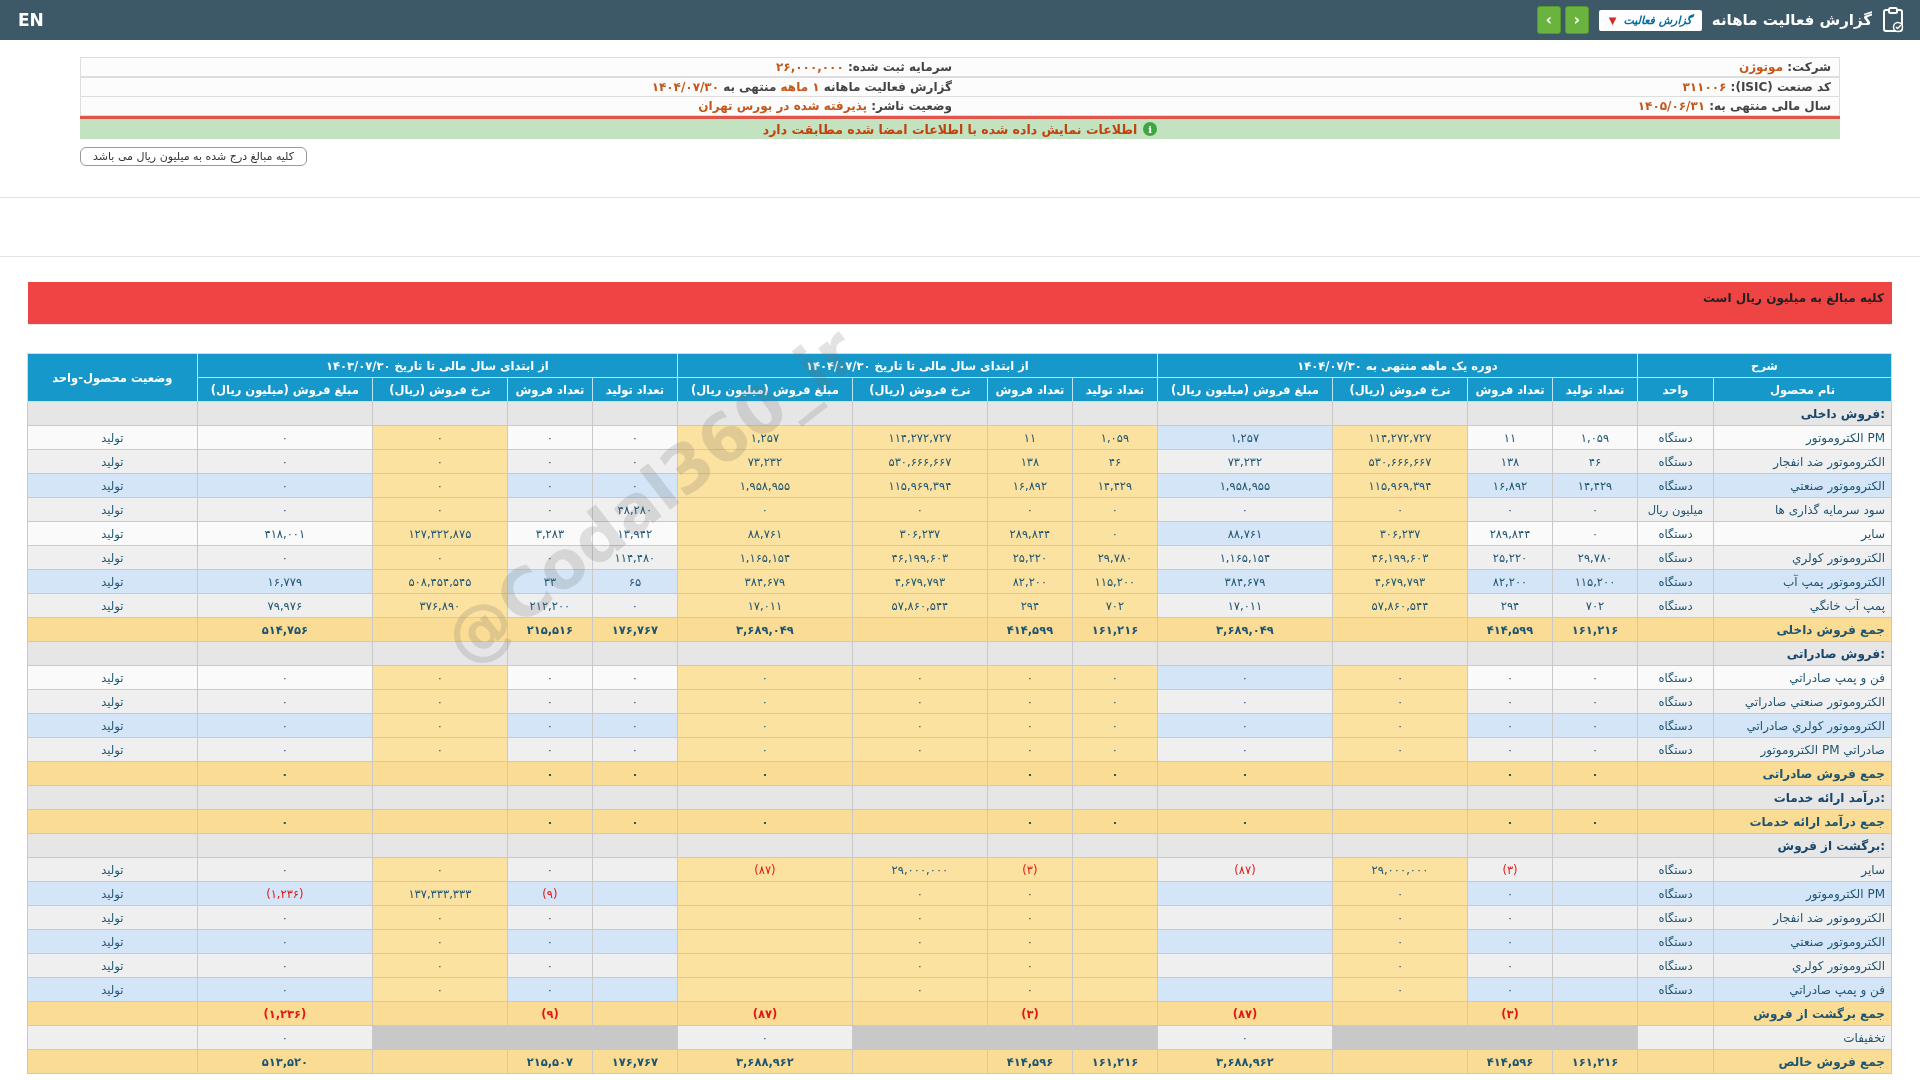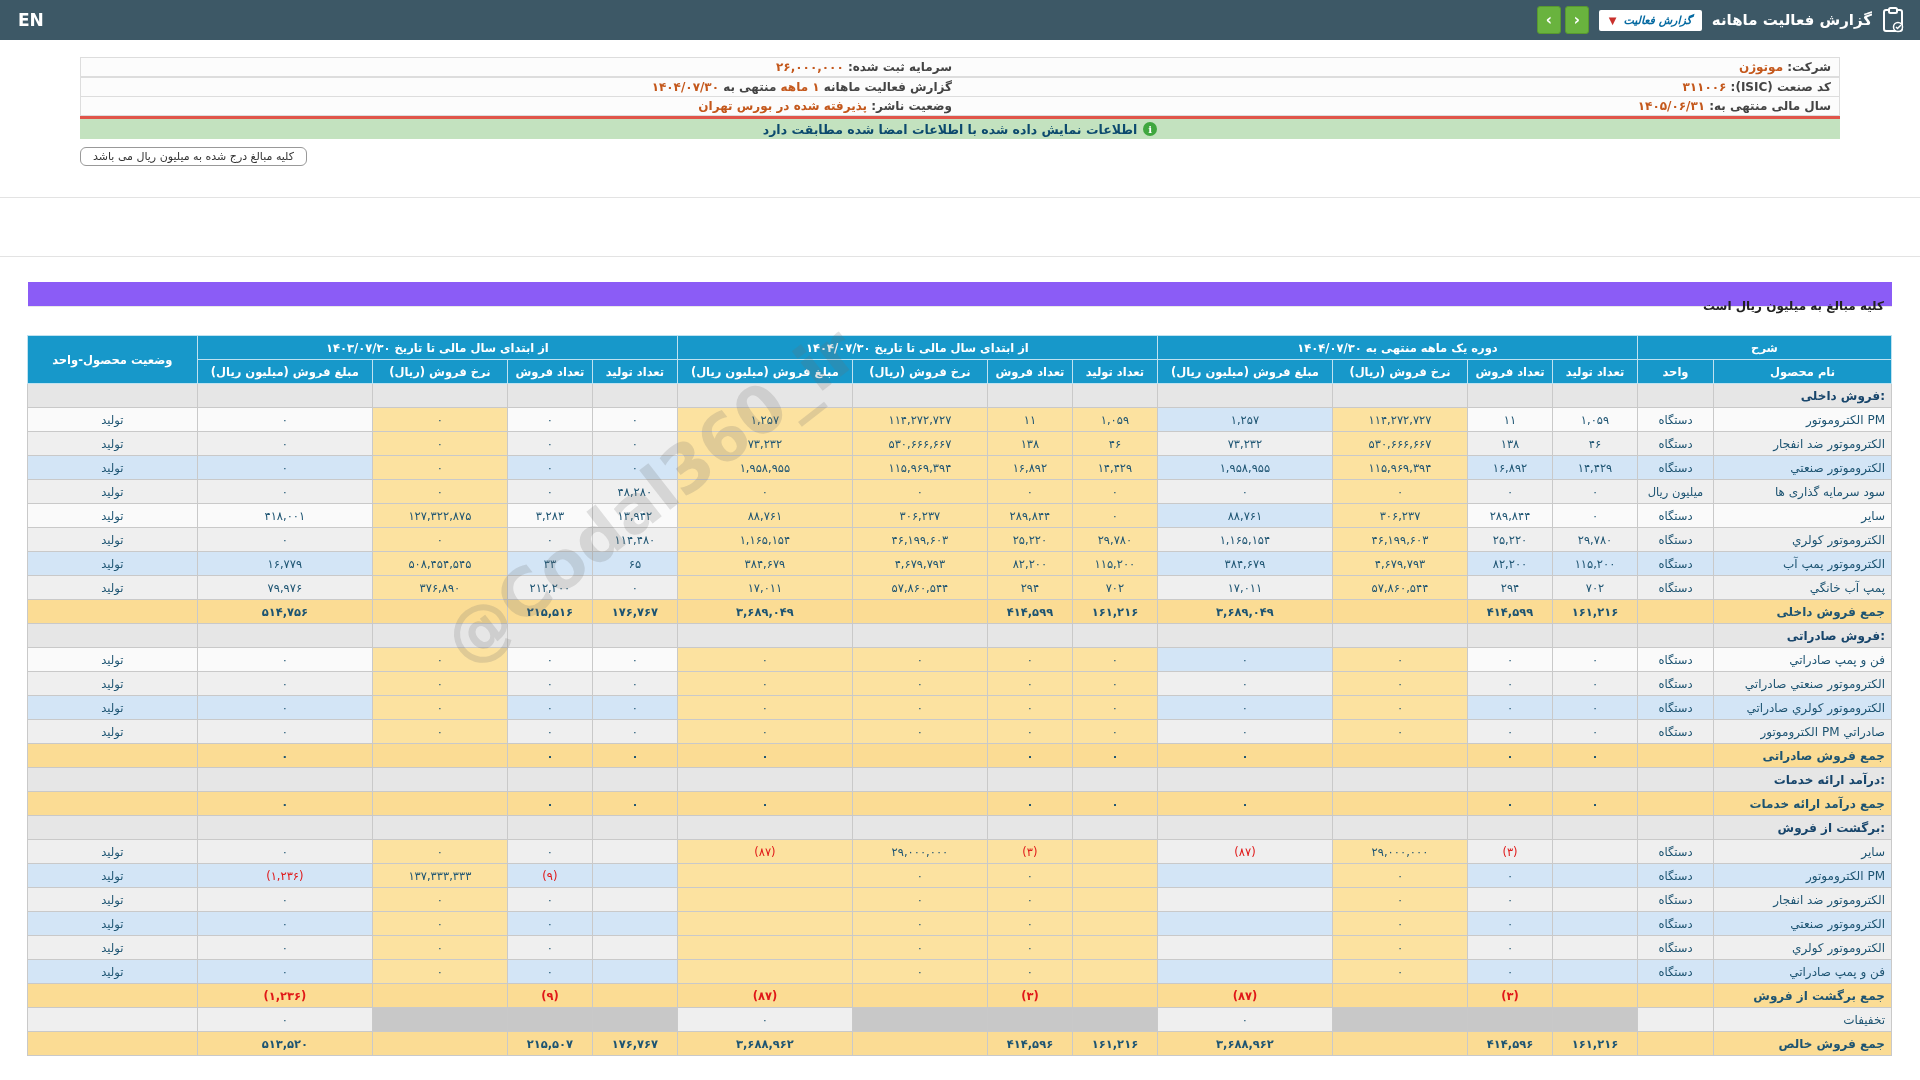--- a/index.html
+++ b/index.html
@@ -27,37 +27,37 @@
     direction:rtl; font-size:12px; }
   .info-row { display:grid; grid-template-columns:1fr 1fr; border-bottom:1px solid #ddd;
     background:#fcfcfc; }
   .info-cell { height:18px; line-height:18px; padding:0 8px; white-space:nowrap; overflow:hidden; }
   .info-cell .seg-dark { color:#444; font-weight:bold; }
   .info-cell .seg-orange { color:#c4581c; font-weight:bold; }
 
   .red-line { margin:0 80px; height:3px; background:#e0554a; }
   .alert { margin:0 80px; height:20px; background:#c3e2bf; display:flex; align-items:center;
     justify-content:center; gap:6px; direction:rtl; }
-  .alert .txt { color:#0c4a6e; font-size:12.5px; font-weight:bold; }
+  .alert .txt { color:#c2410c; font-size:12.5px; font-weight:bold; }
   .info-ico { width:14px; height:14px; border-radius:50%; background:#3fa73f; color:#fff;
     font-size:10px; font-weight:bold; display:flex; align-items:center; justify-content:center;
     font-family:"DejaVu Serif", serif; }
   .amount-btn { margin:8px 0 0 80px; display:inline-block; border:1px solid #999;
     border-radius:6px; background:#fff; font-size:11px; color:#333; padding:2px 12px;
     direction:rtl; }
 
   .hr1 { margin-top:31px; border-top:1px solid #e3e3e3; }
   .hr2 { margin-top:58px; border-top:1px solid #e3e3e3; }
 
   
   .main { margin:25px 28px 0 28px; direction:rtl; }
   .section-bar { height:24px; line-height:24px; background:#1798ca; color:#fff;
     font-size:12.5px; font-weight:bold; padding:0 8px; }
-  .units-note { height:25px; line-height:25px; font-size:12px; font-weight:bold;
-    color:#222; padding:12px 8px; border-bottom:1px solid #e8e8e8; background:#8b5cf6; }
+  .units-note { height:43px; line-height:25px; font-size:12px; font-weight:bold;
+    color:#222; padding:4px 8px; border-bottom:1px solid #e8e8e8; background:#ef4444; }
   .table-wrap { margin-top:28px; }
   table { width:100%; border-collapse:collapse; table-layout:fixed; direction:rtl; }
   thead th { background:#1798ca; color:#fff; font-size:11.5px; font-weight:bold;
     border:1px solid #bfe2f0; height:24px; padding:0 2px; }
   tbody td { border:1px solid #c9c9c9; height:24px; font-size:11.5px; color:#1d5472;
     text-align:center; padding:0 4px; overflow:hidden; white-space:nowrap; }
   td.lbl-cell { text-align:right; padding-right:6px; }
   .t-white { background:#fafafa; }
   .t-gray  { background:#efefef; }
   .t-blue  { background:#d3e5f6; }

